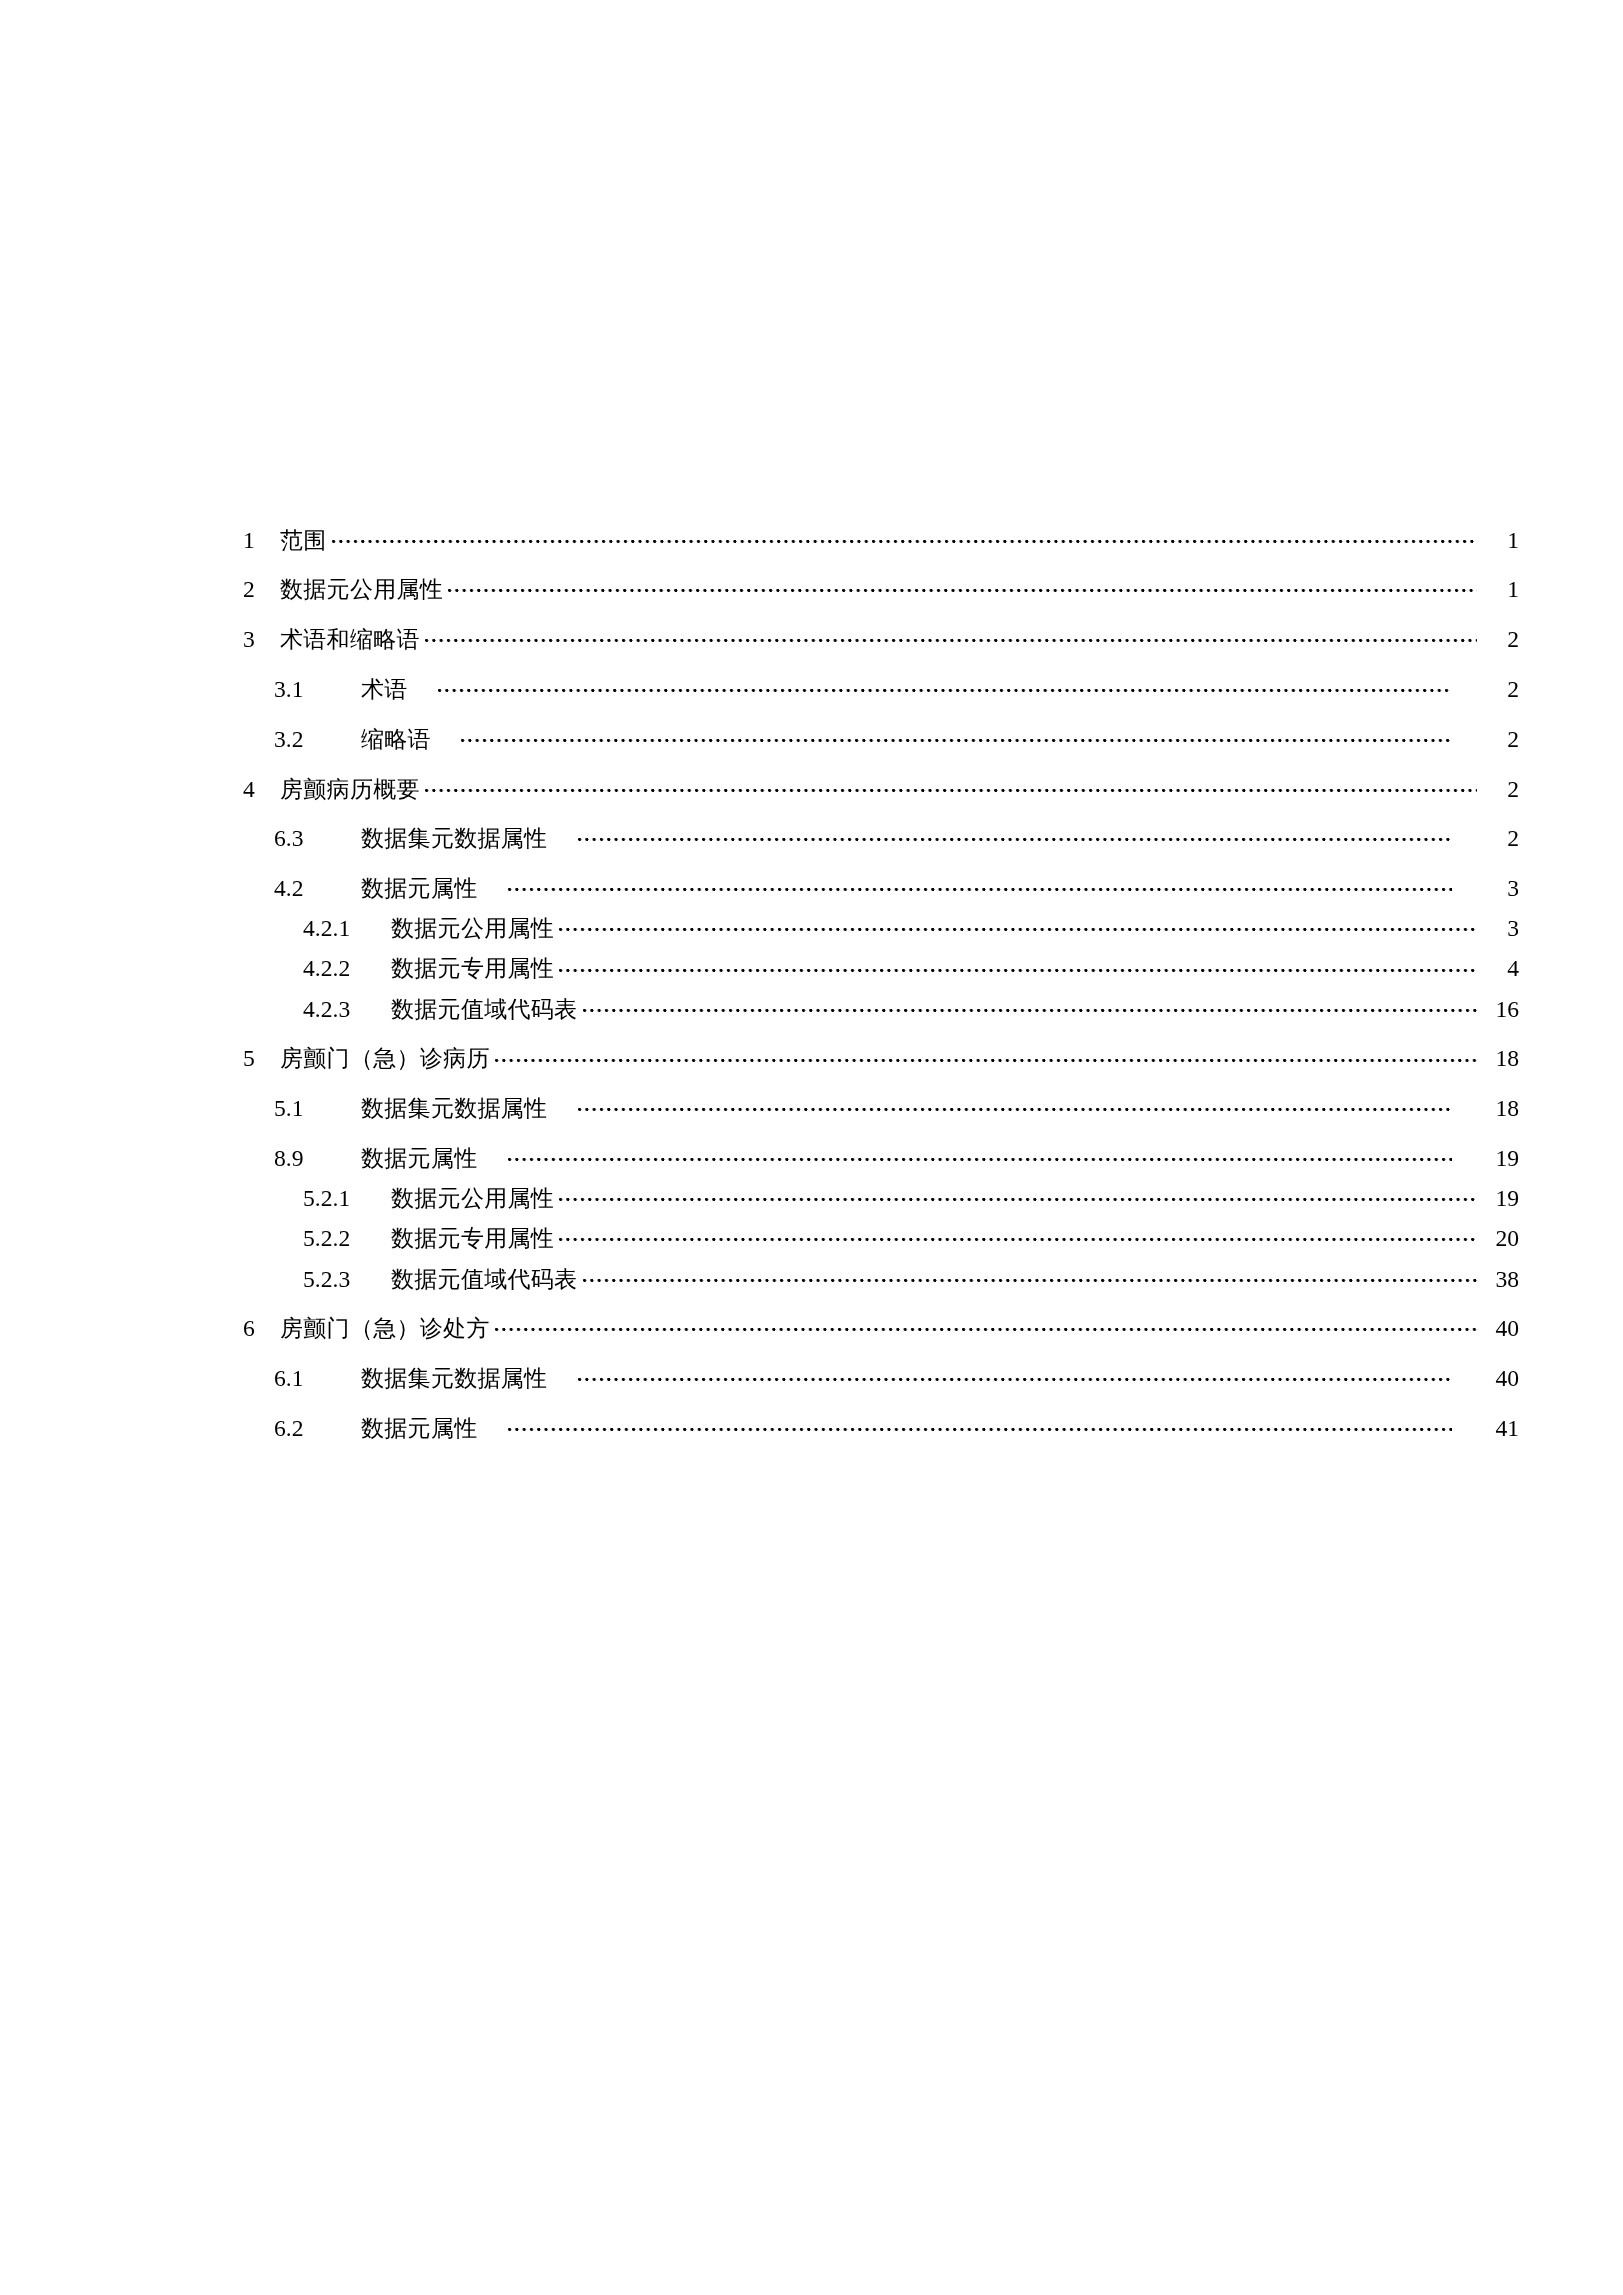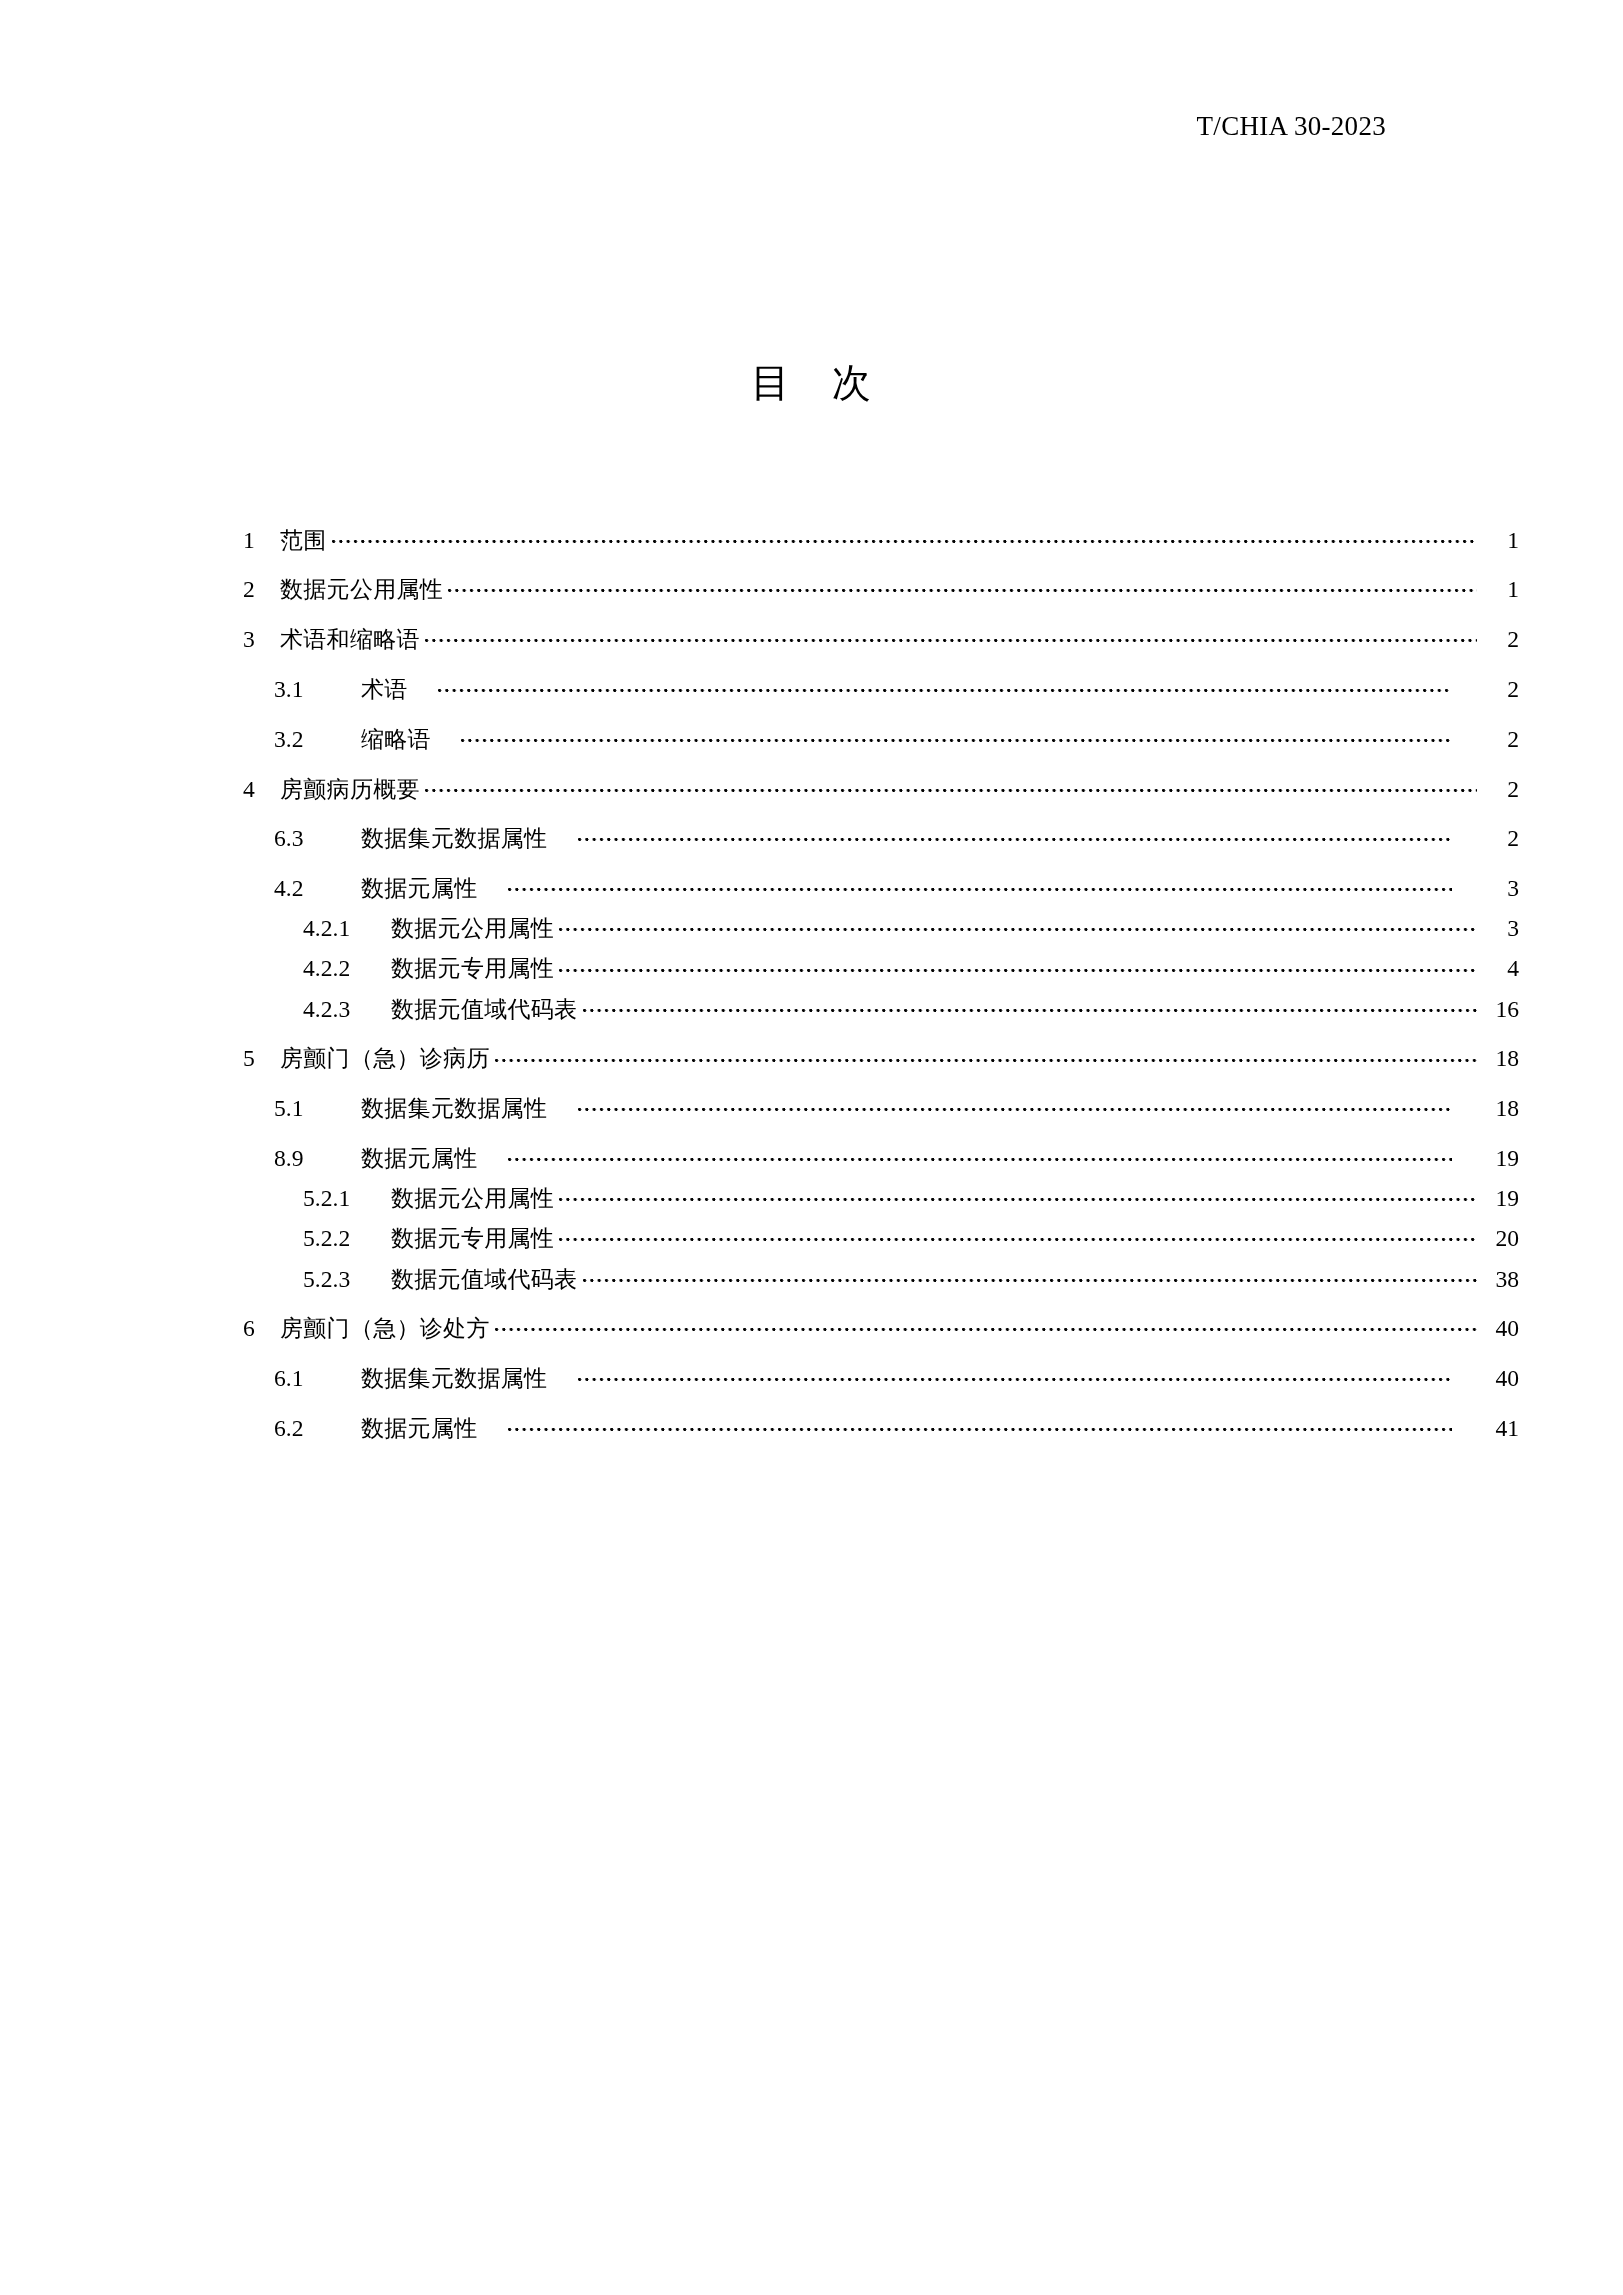--- a/index.html
+++ b/index.html
@@ -132,27 +132,21 @@
     text-align: right;
     font-family: "Liberation Serif", "DejaVu Serif", serif;
     font-size: 23.6px;
   }
 </style>
 </head>
 <body>
 
 <div class="page">
 
-  <div class="page-header">
-    <span class="std-no">T/CHIA 30-2023</span>
-  </div>
-
-  <div class="toc-title">
-    <span class="title-text">目　次</span>
-  </div>
+
 
   <div class="toc" id="toc-list">
       <div class="toc-entry level-1">
         <span class="entry-num">1</span>
         <span class="entry-label">范围</span>
         <span class="leader"></span>
         <span class="entry-page">1</span>
       </div>
       <div class="toc-entry level-1">
         <span class="entry-num">2</span>

